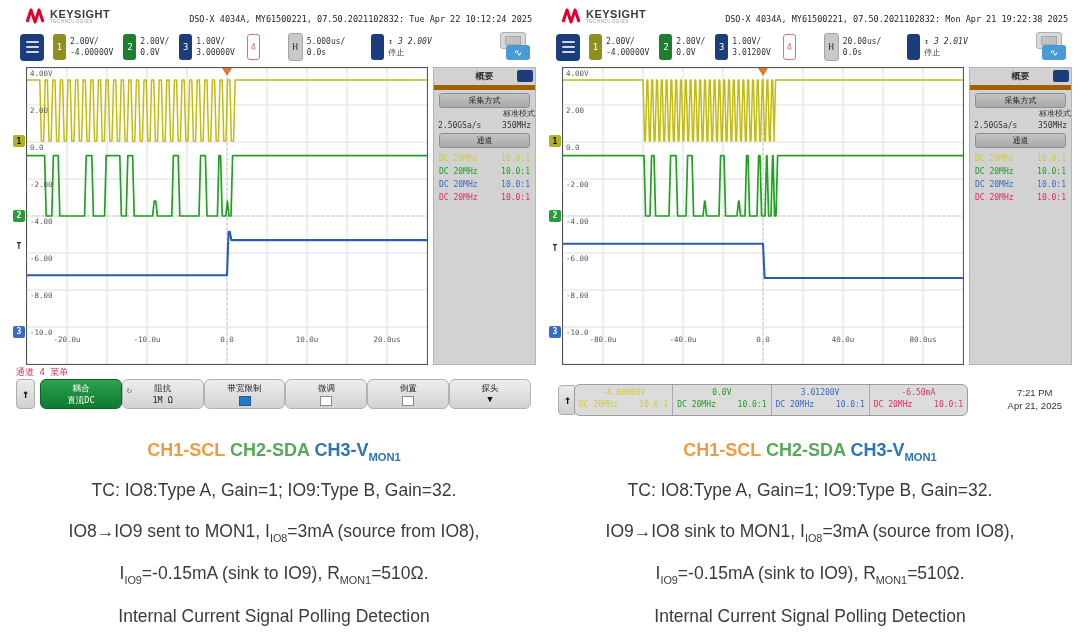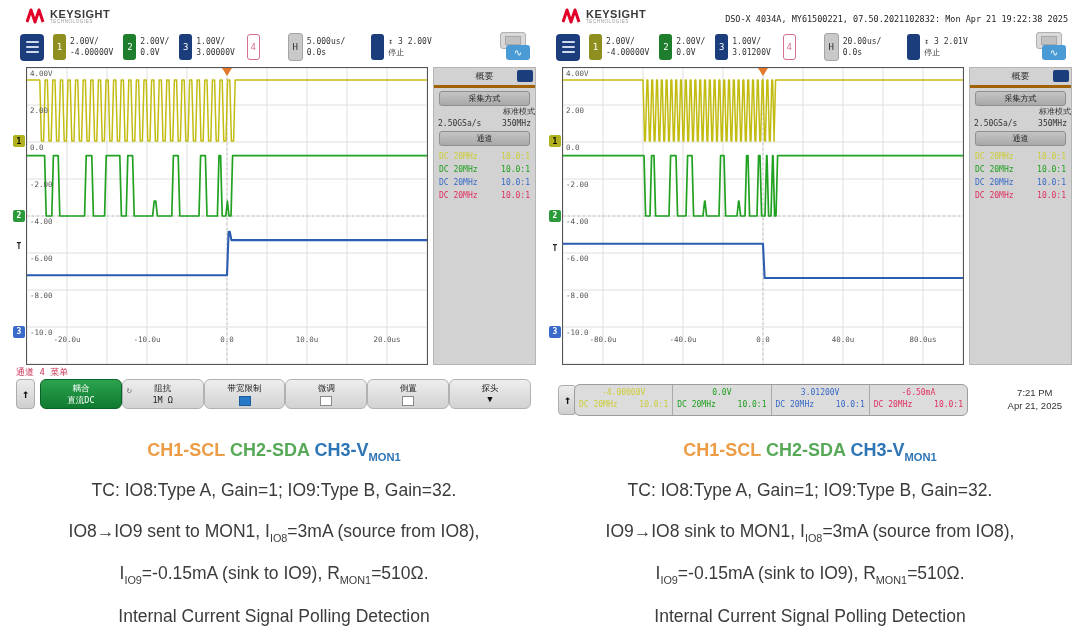--- a/index.html
+++ b/index.html
@@ -22,40 +22,40 @@
             display:flex;flex-direction:column;justify-content:center;gap:3px;align-items:center;}
   .menu-btn i{display:block;width:13px;height:2px;background:#cfd8ef;border-radius:1px;}
   .ch-box{width:13px;height:26px;border-radius:3px;color:#fff;font-size:9px;display:flex;align-items:center;justify-content:center;flex:0 0 auto;}
   .ch1{background:#8f8f1f;} .ch2{background:#1e7e2e;} .ch3{background:#1b3d7c;}
   .ch4-off{background:#fff;border:1px solid #d86e96;color:#d86e96;width:11px;height:24px;}
   .h-box{background:#c9c9c9;color:#333;border:1px solid #a5a5a5;}
   .trig-box{background:#1b3d7c;}
   .ch-text{font-size:8px;color:#333;line-height:11px;margin-left:4px;white-space:nowrap;}
   .ch-text div{text-align:left;}
   .grp{display:flex;align-items:center;}
-  .trig-line1{white-space:nowrap;}
+  .trig-line1{white-space:nowrap;font-style:italic;}
   .trig-mode{text-align:center;}
   .corner-icons{position:absolute;right:4px;top:1px;width:32px;height:30px;}
   .icon-save{position:absolute;left:0;top:0;width:24px;height:15px;background:#d9d9d9;border:1px solid #b0b0b0;border-radius:3px;}
   .icon-save i{position:absolute;left:4px;top:3px;width:14px;height:7px;background:#c2c2c2;border:1px solid #a8a8a8;display:block;}
   .icon-wave{position:absolute;left:6px;top:13px;width:24px;height:15px;background:#4a9bd5;border-radius:3px;color:#fff;
              font-size:10px;display:flex;align-items:center;justify-content:center;}
 
   
   .sc-display{position:absolute;top:58px;left:0;right:0;height:302px;background:#fff;}
   .grid-wrap{position:absolute;left:14px;top:3px;width:400px;height:296px;border:1px solid #555;}
   .grid-wrap svg{position:absolute;left:0;top:0;}
   .xtick{position:absolute;bottom:20px;transform:translateX(-50%);font-size:7.5px;color:#555;}
   .ytick{position:absolute;left:3px;transform:translateY(-50%);font-size:7.5px;color:#555;}
   .marker{position:absolute;left:1px;width:12px;height:12px;border-radius:2px;font-size:8px;font-weight:bold;
           display:flex;align-items:center;justify-content:center;}
 
   
   .side-panel{position:absolute;left:421px;top:3px;width:101px;height:296px;background:#d2d2d2;border:1px solid #b5b5b5;font-size:8px;color:#333;}
-  .panel-title-row{position:relative;height:17px;border-bottom:3px solid #a16207;display:flex;align-items:center;justify-content:center;font-size:9px;}
+  .panel-title-row{position:relative;height:17px;border-bottom:5px solid #a16207;display:flex;align-items:center;justify-content:center;font-size:9px;font-weight:bold;}
   .panel-close{position:absolute;right:2px;top:2px;width:16px;height:12px;background:#1b3d7c;border-radius:2px;}
   .panel-btn{margin:3px 5px 0 5px;height:13px;background:linear-gradient(#c4c4c4,#a9a9a9);border:1px solid #8f8f8f;
              border-radius:3px;display:flex;align-items:center;justify-content:center;color:#222;}
   .panel-text{text-align:right;margin-top:0;}
   .panel-rate{display:flex;justify-content:space-between;padding:2px 4px 0 4px;align-items:flex-end;}
   .panel-rows{margin-top:4px;}
   .panel-row{display:flex;justify-content:space-between;padding:0 5px;line-height:13px;}
 
   
   .menu-line{position:absolute;top:360px;left:4px;font-size:9px;color:#cc3355;}
@@ -96,20 +96,21 @@
     <div class="sc-header">
       <div class="logo">
         <svg width="20" height="16" viewBox="0 0 20 16">
           <polyline points="1,14 5,2 9,14 13,2 17,14" fill="none" stroke="#e0002a" stroke-width="3" stroke-linejoin="round"></polyline>
         </svg>
         <div>
           <div class="brand">KEYSIGHT</div>
           <div class="brand-sub">TECHNOLOGIES</div>
         </div>
       </div>
+      <div class="model">DSO-X 4034A, MY61500221, 07.50.2021102832: Tue Apr 22 10:12:24 2025</div>
     </div>
 
     <div class="sc-controls">
       <div class="menu-btn">
           <i></i>
           <i></i>
           <i></i>
         </div>
       <div class="grp" style="margin-left:9px">
         <span class="ch-box ch1">1</span>

